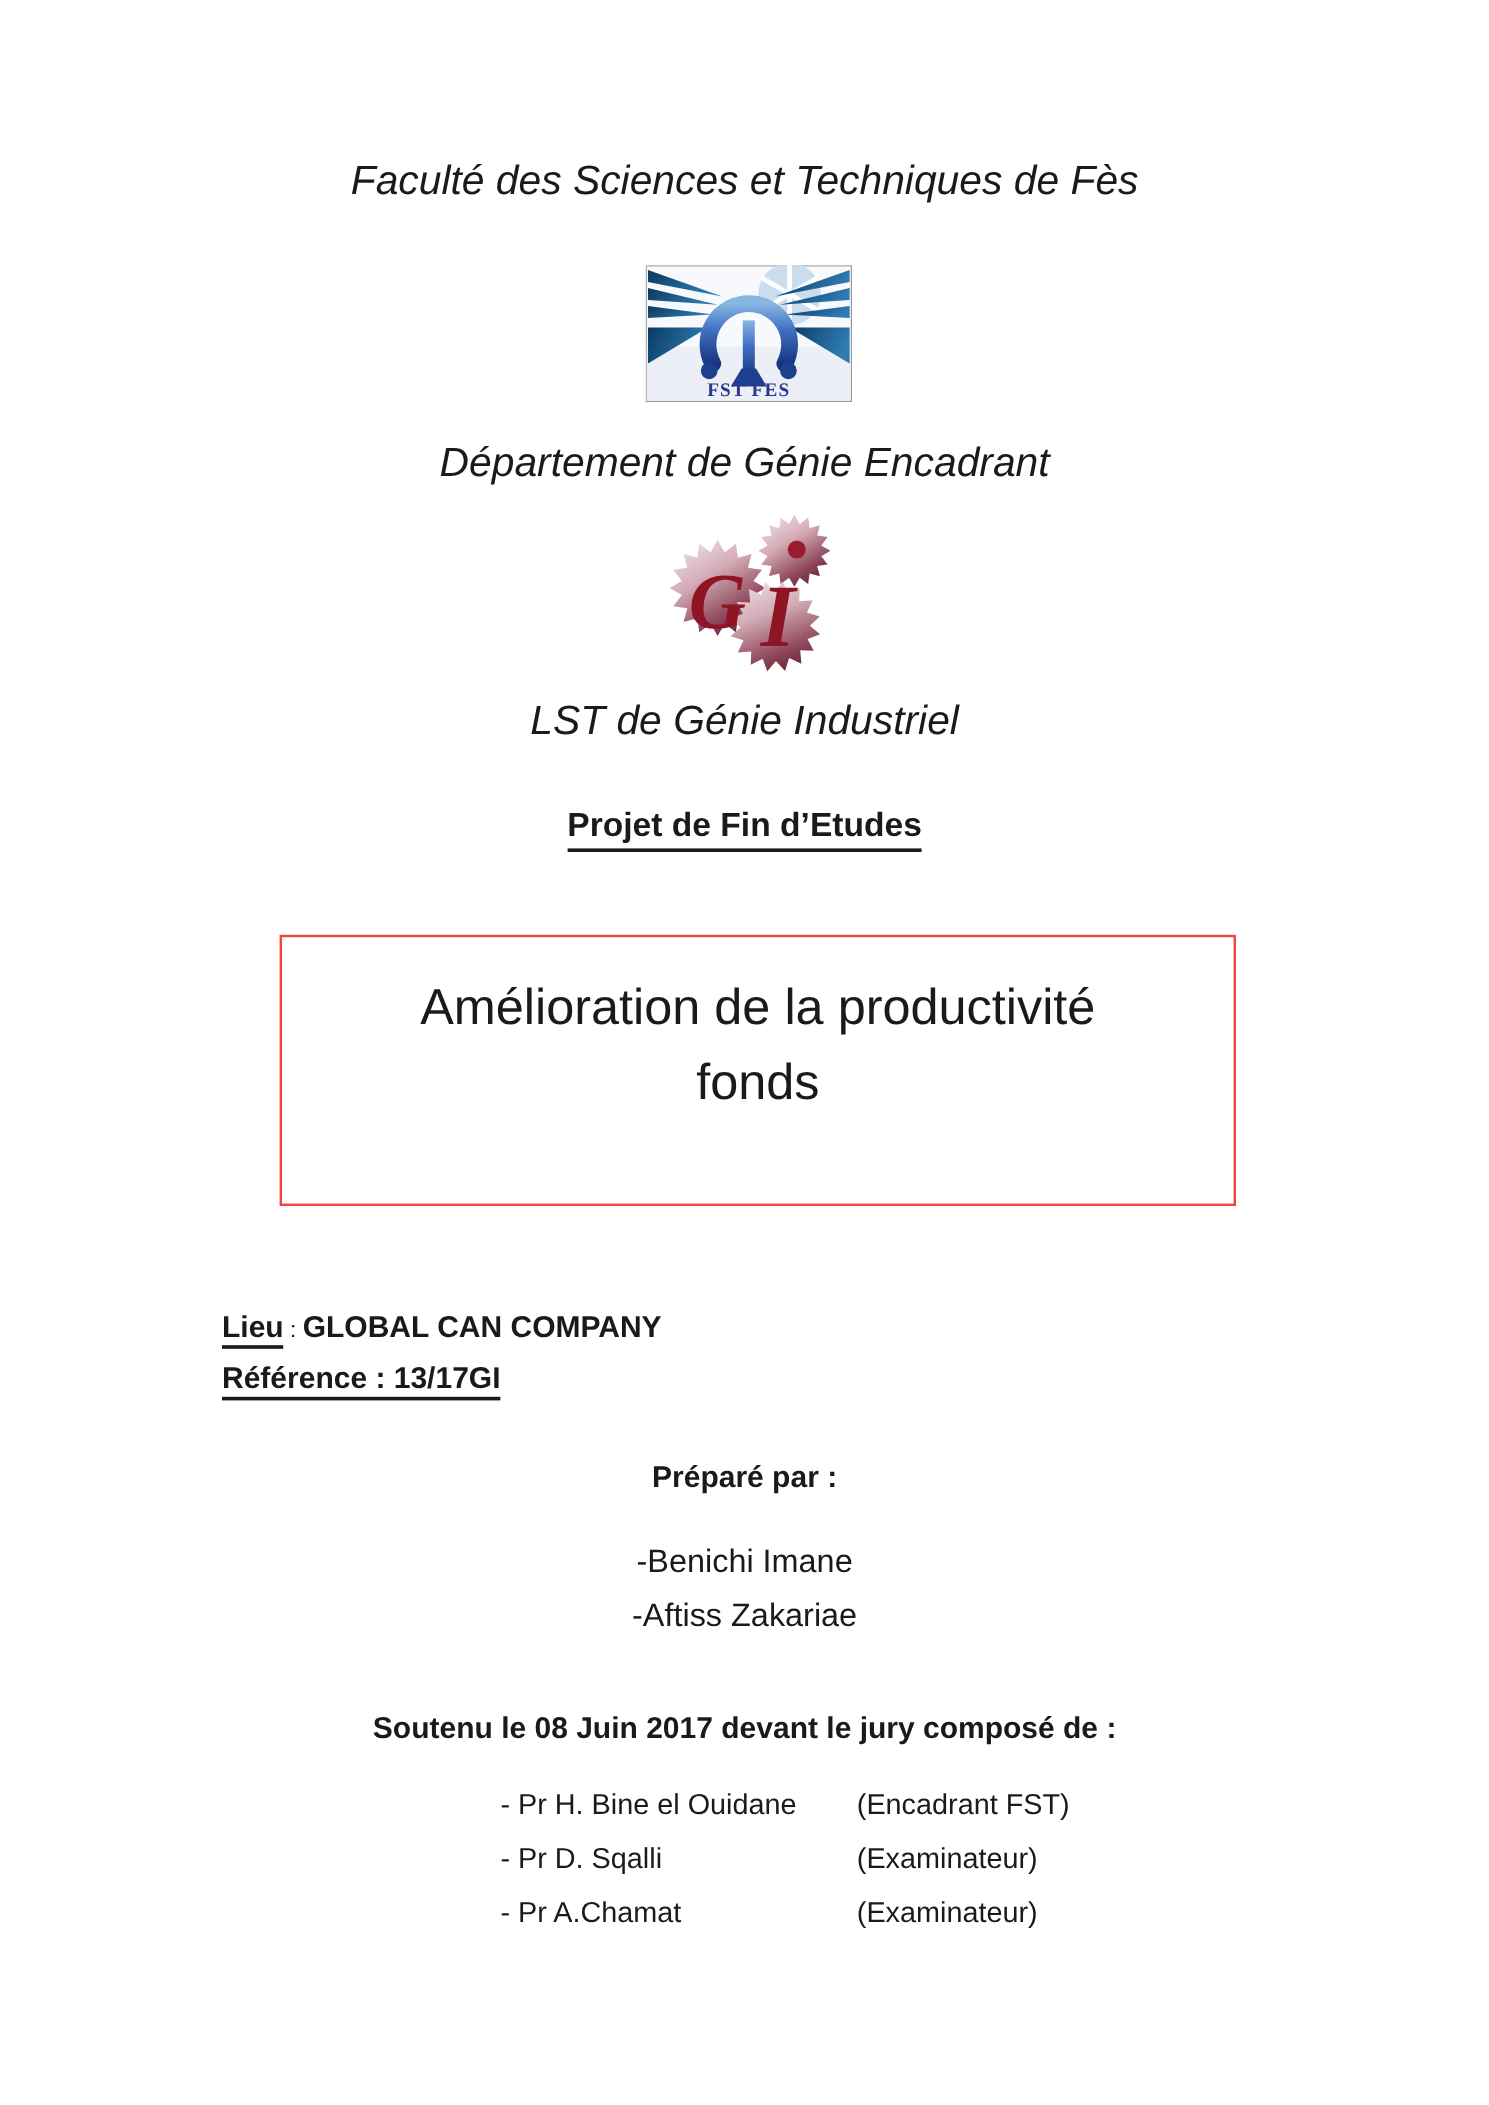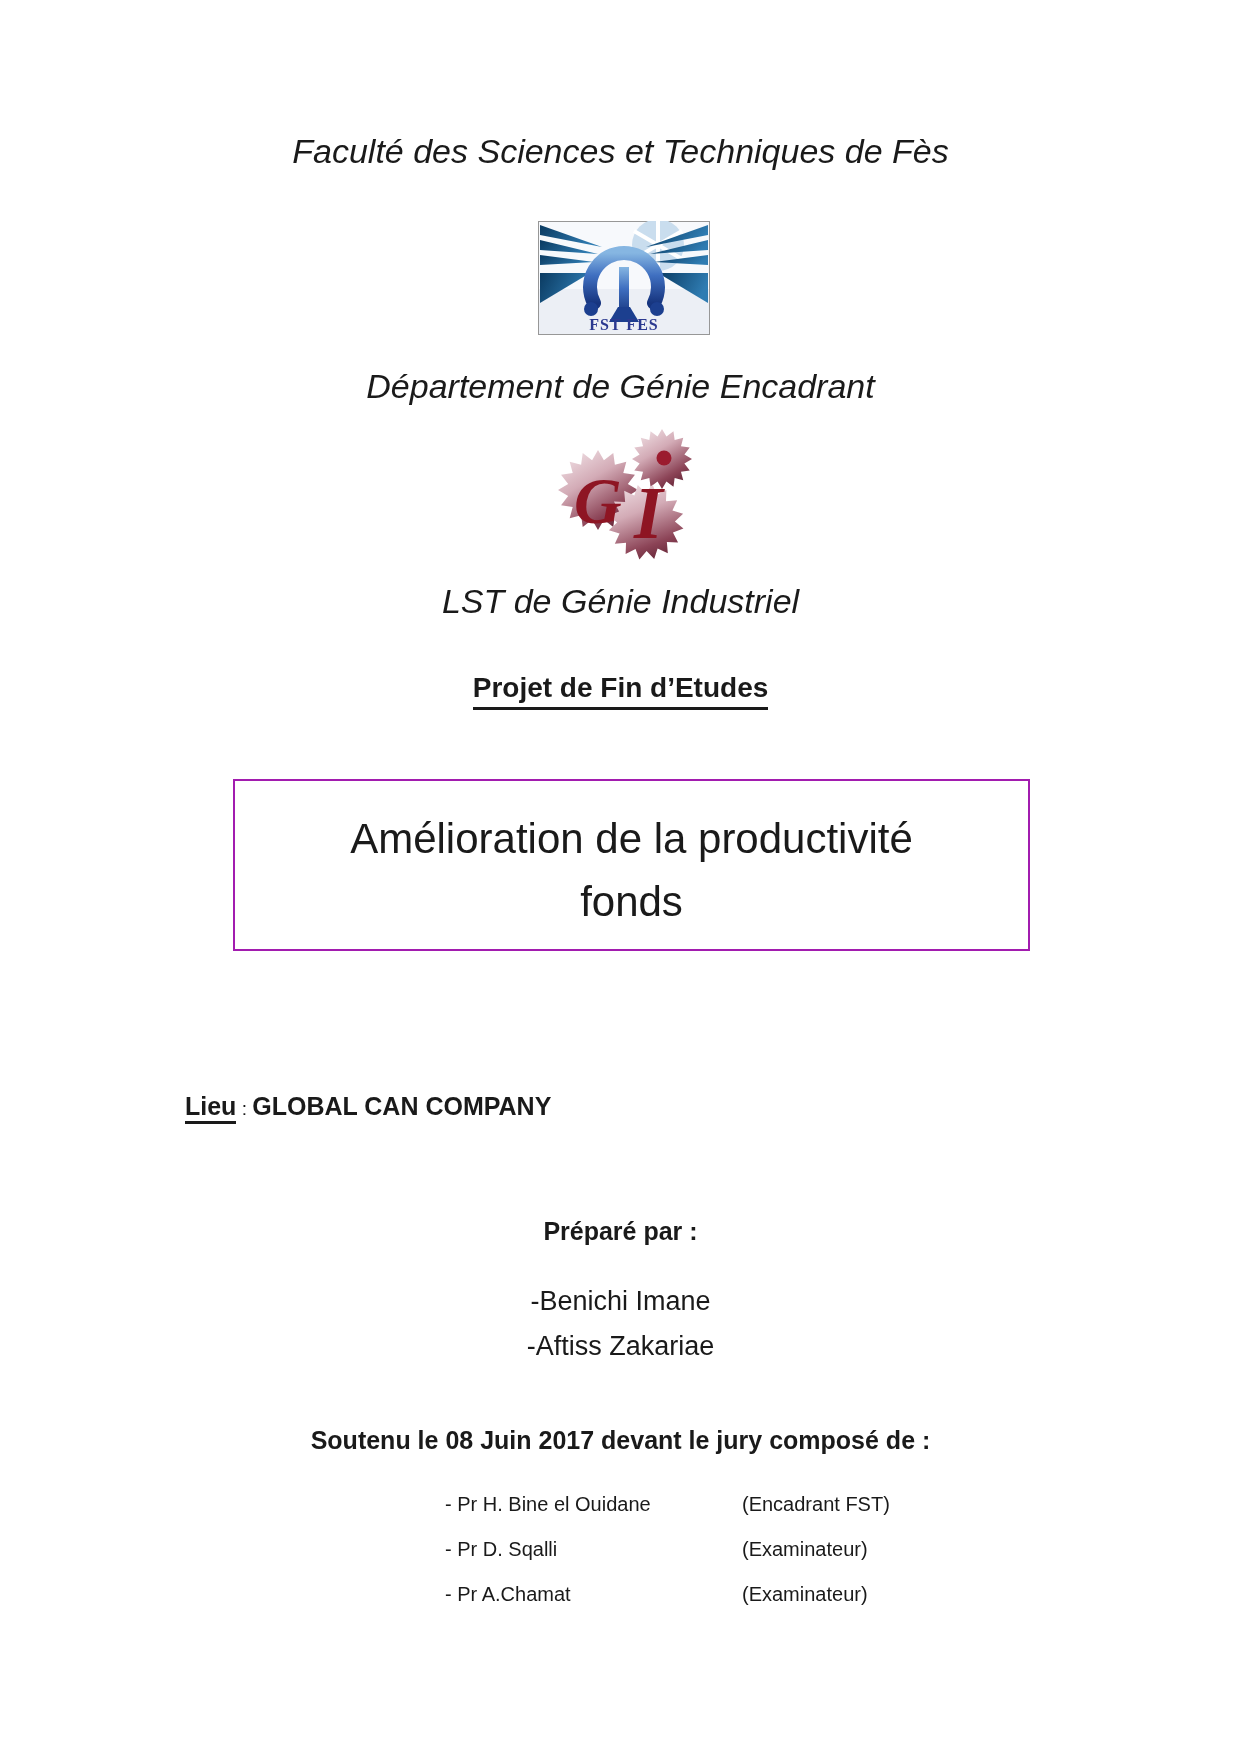--- a/index.html
+++ b/index.html
@@ -6,32 +6,32 @@
   body{
     width:1241px;height:1754px;position:relative;background:#ffffff;
     font-family:"Liberation Sans",sans-serif;color:#1a1a1a;overflow:hidden;
   }
   .abs{position:absolute;}
   .center-line{position:absolute;left:0;width:100%;text-align:center;white-space:nowrap;}
   .italic-line{font-style:italic;font-size:34px;}
   .heading{font-size:28px;font-weight:bold;}
   .heading .u{display:inline-block;border-bottom:3px solid #1a1a1a;padding-bottom:3px;}
   .title-box{
-    left:233px;top:779px;width:797px;height:172px;box-sizing:border-box;
-    border:2px solid #a21caf;text-align:center;padding-top:26px;
+    left:233px;top:779px;width:797px;height:226px;box-sizing:border-box;
+    border:2px solid #ef4444;text-align:center;padding-top:26px;
     font-size:42px;line-height:63px;
   }
   .title-box div{white-space:nowrap;}
   .info-block{left:185px;top:1086px;font-size:25px;font-weight:bold;line-height:41px;}
   .info-block .ul{border-bottom:3px solid #1a1a1a;padding-bottom:1px;}
   .info-sep{font-weight:normal;font-size:19px;}
   .prepared-label{top:1217px;font-size:25px;font-weight:bold;}
   .author-line{font-size:27px;}
   .jury-intro{top:1426px;font-size:25px;font-weight:bold;}
-  .jury-list{left:445px;top:1482px;font-size:20px;line-height:45px;}
+  .jury-list{left:417px;top:1482px;font-size:24px;line-height:45px;}
   .jury-row{white-space:nowrap;}
   .jury-name{display:inline-block;min-width:297px;}
   svg text{font-family:"Liberation Serif",serif;}
 </style>
 </head>
 <body>
 
 <div class="center-line italic-line" style="top:132px">Faculté des Sciences et Techniques de Fès</div>
 
 <div class="abs" style="left:538px;top:221px;width:156px;height:114px">
@@ -104,20 +104,23 @@
 
 <div class="abs title-box">
   <div>Amélioration de la productivité</div>
   <div>fonds</div>
 </div>
 
 <div class="abs info-block">
   <div>
     <span class="ul">Lieu</span><span class="info-sep"> : </span><span>GLOBAL CAN COMPANY</span>
   </div>
+  <div>
+    <span class="ul">Référence : 13/17GI</span>
+  </div>
 </div>
 
 <div class="center-line prepared-label">Préparé par :</div>
 
 <div class="center-line author-line" style="top:1286px">-Benichi Imane</div>
 <div class="center-line author-line" style="top:1331px">-Aftiss Zakariae</div>
 
 <div class="center-line jury-intro">Soutenu le 08 Juin 2017 devant le jury composé de :</div>
 
 <div class="abs jury-list">

